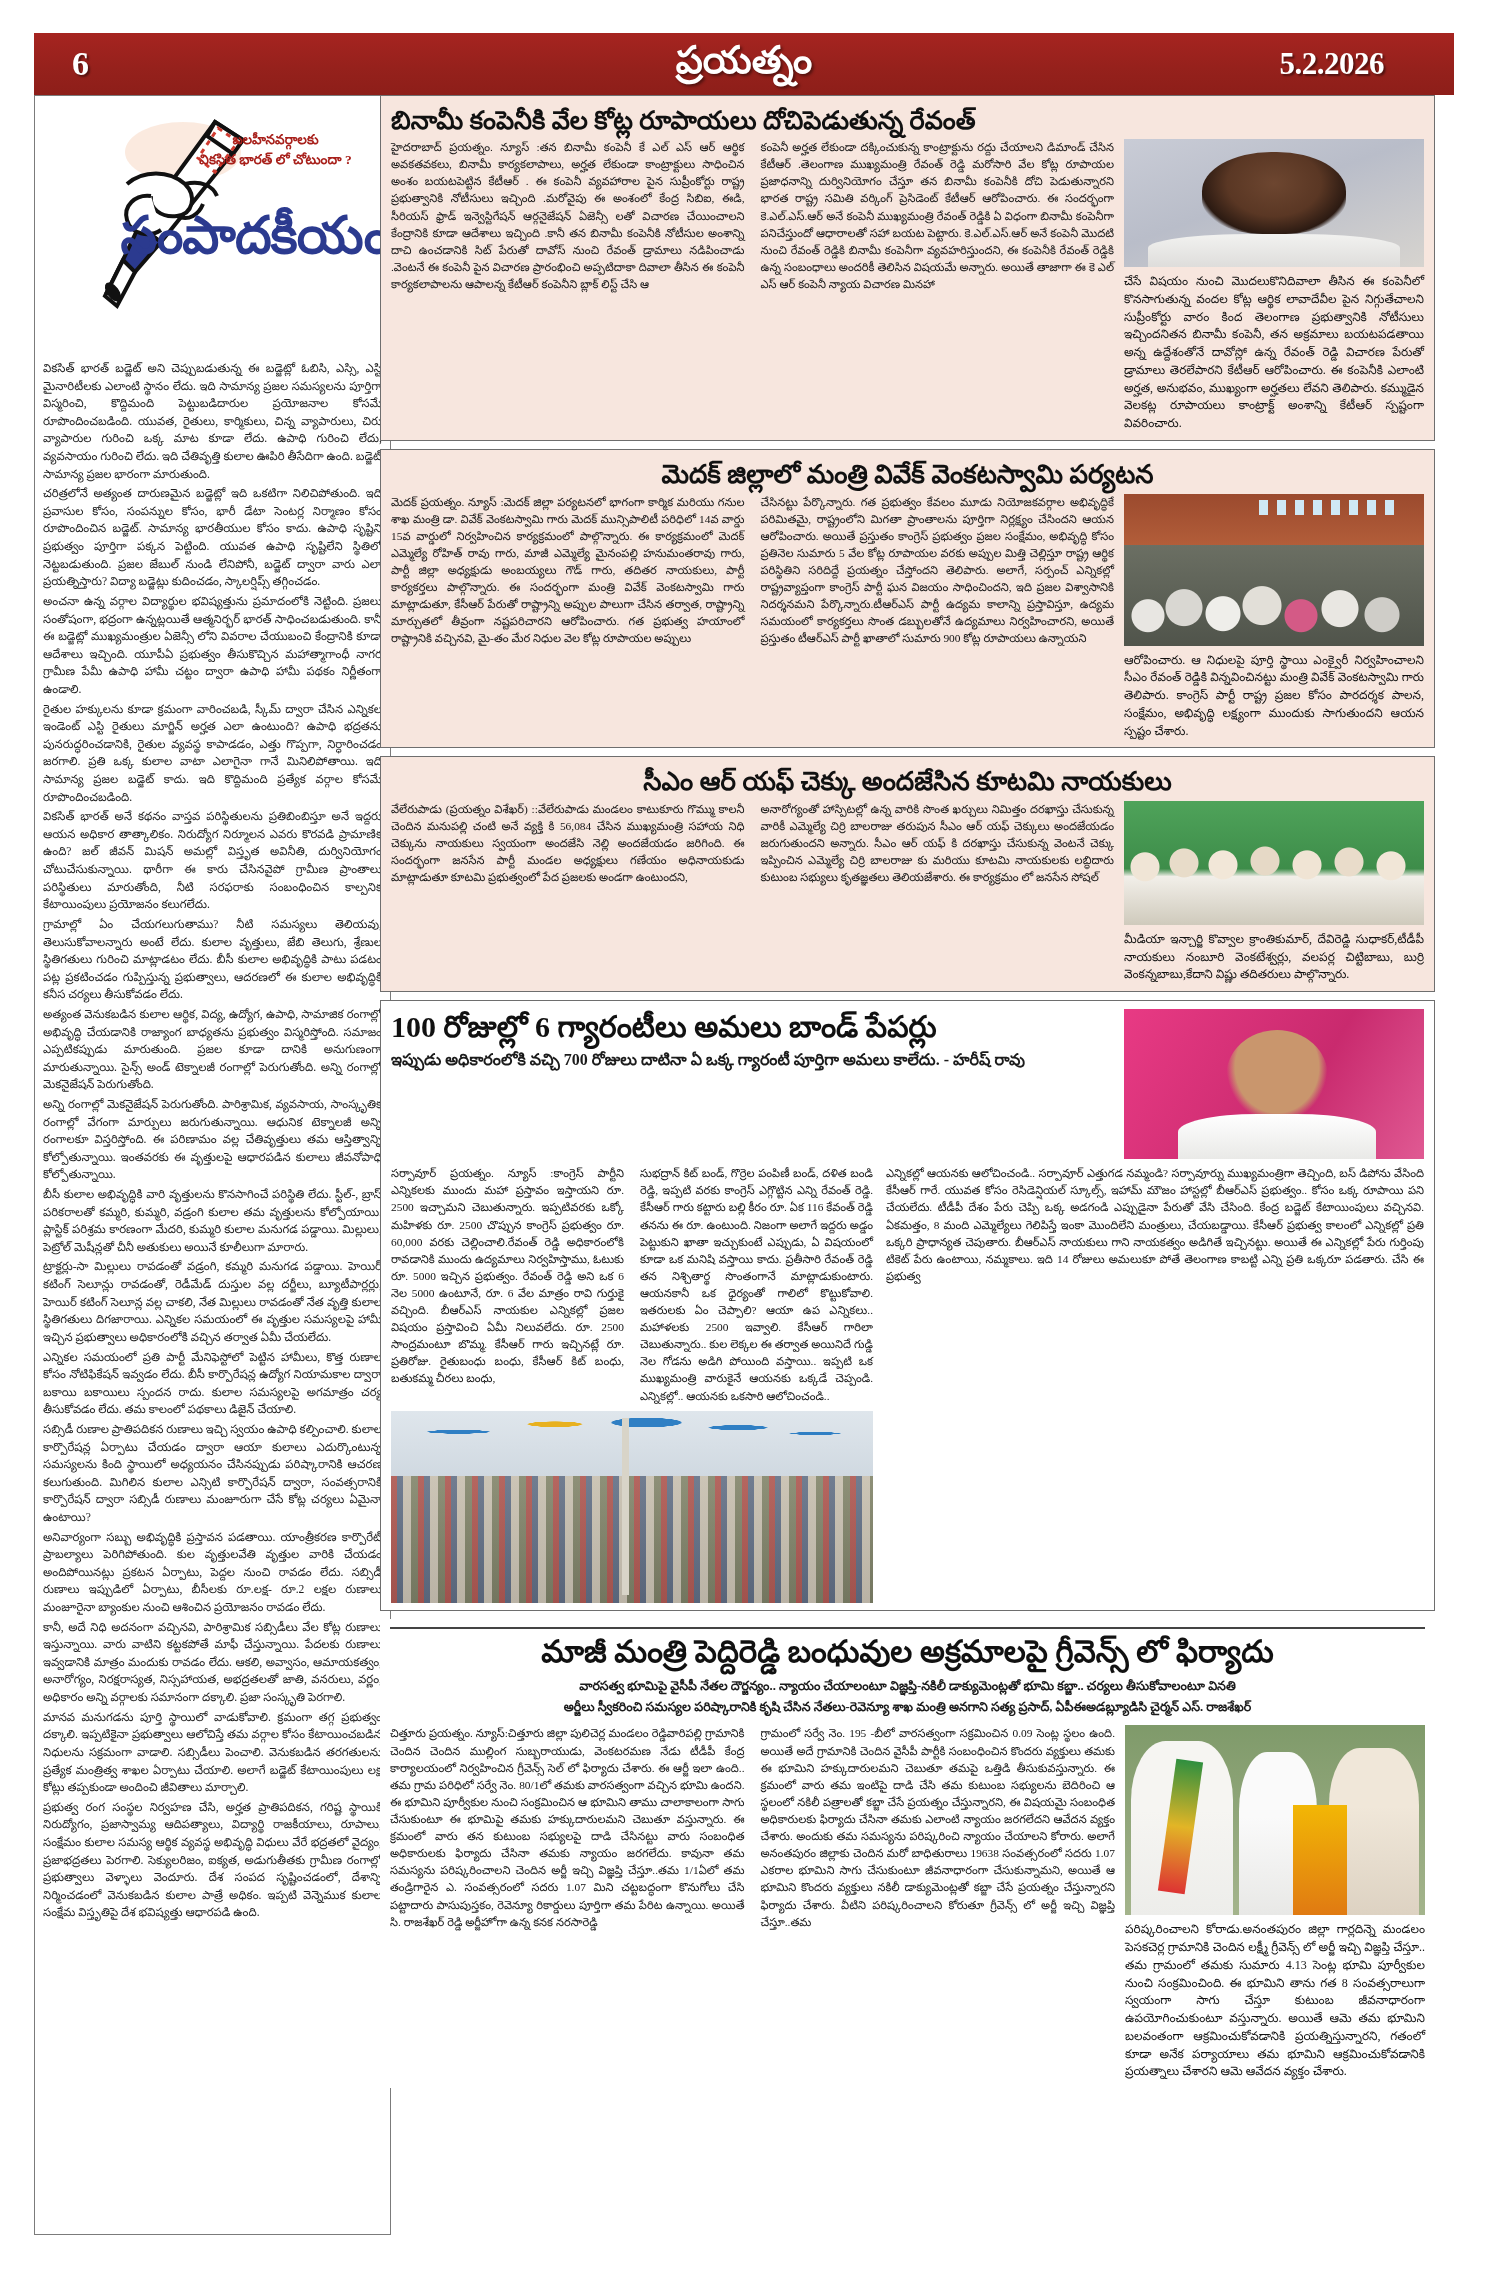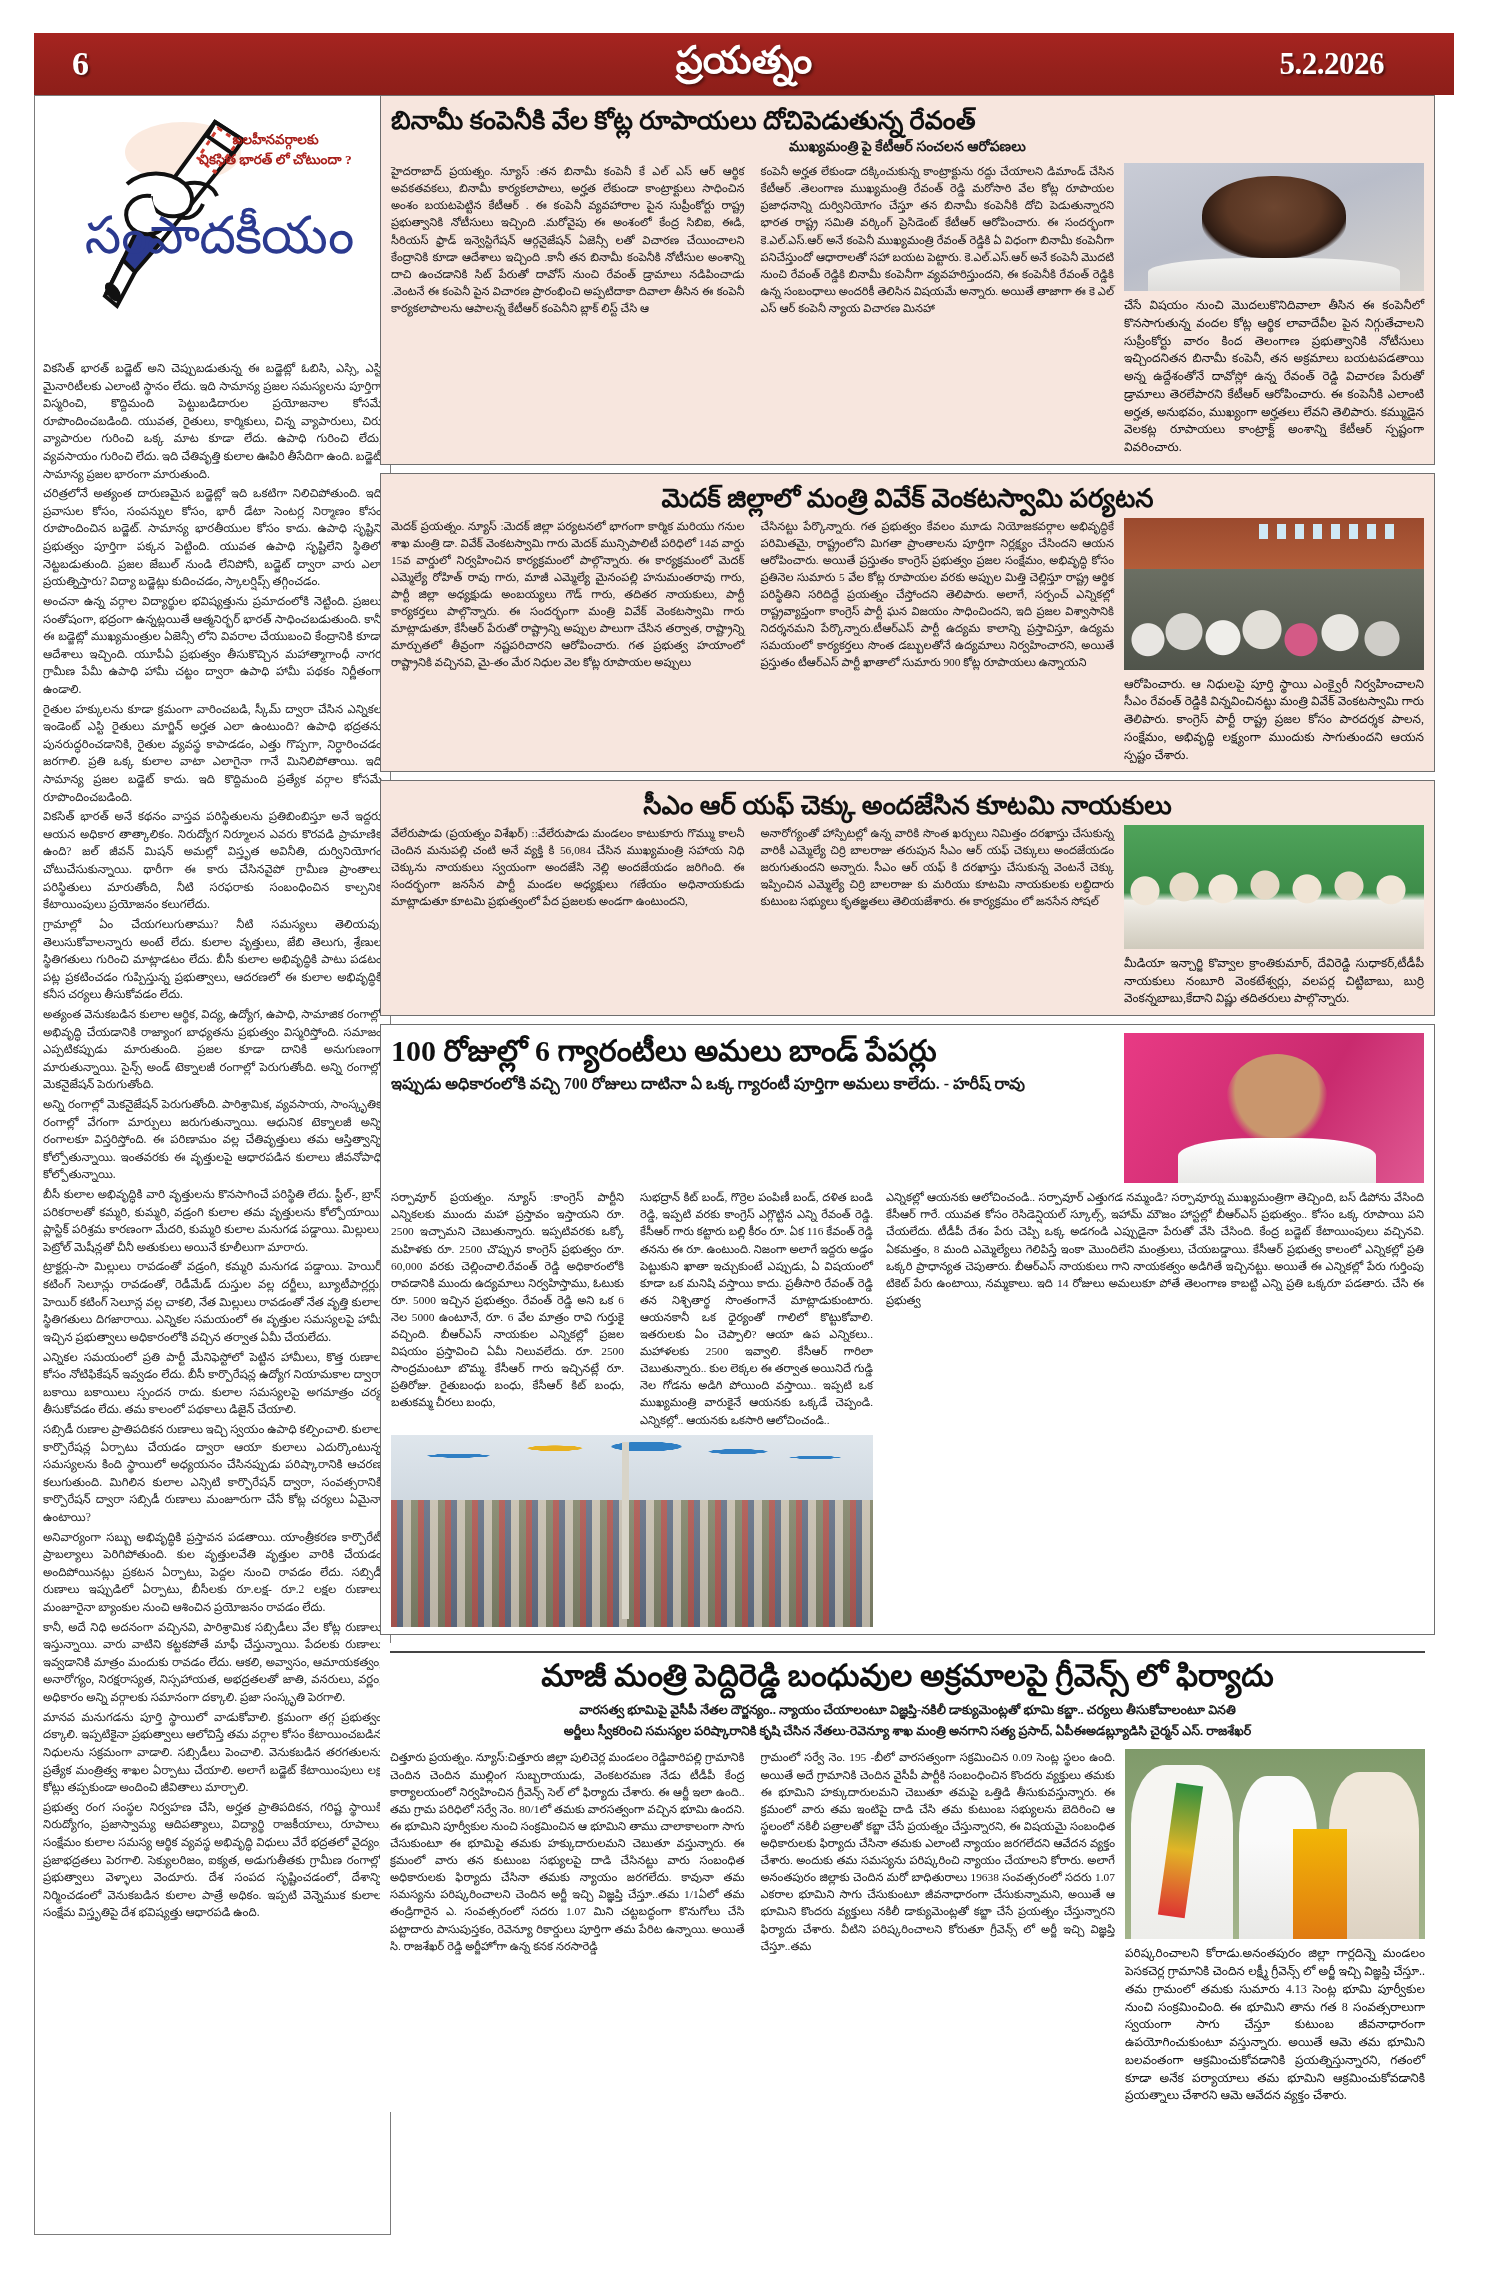--- a/index.html
+++ b/index.html
@@ -44,22 +44,22 @@
     position:absolute; left:0; top:0; width:357px; height:2140px;
     border:1px solid #7b7b7b; background:#fff; padding:6px 8px 6px 8px;
   }
   .edit-head { position:relative; height:258px; }
   .edit-tagline {
     position:absolute; right:4px; top:28px; width:205px; text-align:center;
     color:#a8201b; font-size:13.5px; font-weight:bold; line-height:1.45;
   }
   .edit-logo {
     position:absolute; left:6px; top:108px; width:340px; height:110px;
-    color:#2b3a8f; font-size:52px; font-weight:normal; letter-spacing:-1px;
-    text-align:center; line-height:1;
+    color:#2b3a8f; font-size:52px; font-weight:bold; letter-spacing:-1px;
+    text-align:right; line-height:1;
   }
   .pen-svg { position:absolute; left:22px; top:8px; }
   .edit-body { font-size:11.6px; line-height:1.52; text-align:justify; color:#1a1a1a; }
   .edit-body p { margin:0 0 2px 0; text-indent:0; }
 
   
   .main-area { position:absolute; left:346px; top:0; width:1055px; }
 
   .artbox {
     border:1px solid #6e6e6e; background:#f7e6de; padding:8px 10px 7px 10px;
@@ -224,21 +224,20 @@
       <p>కానీ, అదే నిధి అదనంగా వచ్చినవి, పారిశ్రామిక సబ్సిడీలు వేల కోట్ల రుణాలు ఇస్తున్నాయి. వారు వాటిని కట్టకపోతే మాఫీ చేస్తున్నాయి. పేదలకు రుణాలు ఇవ్వడానికి మాత్రం మందుకు రావడం లేదు. ఆకలి, అవ్వాసం, ఆమాయకత్వం, అనారోగ్యం, నిరక్షరాస్యత, నిస్సహాయత, అభద్రతలతో జాతి, వనరులు, వర్ణం, అధికారం అన్ని వర్గాలకు సమానంగా దక్కాలి. ప్రజా సంస్కృతి పెరగాలి.</p>
       <p>మానవ మనుగడను పూర్తి స్థాయిలో వాడుకోవాలి. క్రమంగా తగ్గ ప్రభుత్వం దక్కాలి. ఇప్పటికైనా ప్రభుత్వాలు ఆలోచిస్తే తమ వర్గాల కోసం కేటాయించబడిన నిధులను సక్రమంగా వాడాలి. సబ్సిడీలు పెంచాలి. వెనుకబడిన తరగతులను ప్రత్యేక మంత్రిత్వ శాఖల ఏర్పాటు చేయాలి. అలాగే బడ్జెట్ కేటాయింపులు లక్ష కోట్లు తప్పకుండా అందించి జీవితాలు మార్చాలి.</p>
       <p>ప్రభుత్వ రంగ సంస్థల నిర్వహణ చేసి, అర్హత ప్రాతిపదికన, గరిష్ట స్థాయికి నిరుద్యోగం, ప్రజాస్వామ్య ఆదిపత్యాలు, విద్యార్థి రాజకీయాలు, రూపాలు, సంక్షేమం కులాల సమస్య ఆర్థిక వ్యవస్థ అభివృద్ధి విధులు వేరే భద్రతలో వైద్యం, ప్రజాభద్రతలు పెరగాలి. సెక్యులరిజం, ఐక్యత, అడుగుతీతకు గ్రామీణ రంగాల్లో ప్రభుత్వాలు వెళ్ళాలు వెందూరు. దేశ సంపద సృష్టించడంలో, దేశాన్ని నిర్మించడంలో వెనుకబడిన కులాల పాత్రే అధికం. ఇప్పటి వెన్నెముక కులాల సంక్షేమ విస్తృతిపై దేశ భవిష్యత్తు ఆధారపడి ఉంది.</p>
     </div>
   </div>
 
   <div class="main-area">
 
     <div class="artbox">
       <div class="hl1">బినామీ కంపెనీకి వేల కోట్ల రూపాయలు దోచిపెడుతున్న రేవంత్</div>
-      <div class="hl-sub">ముఖ్యమంత్రి పై కేటీఆర్ సంచలన ఆరోపణలు</div>
       <div class="a1-wrap">
         <div class="a1-left">
           <div class="cols2 body-txt">
             <p>హైదరాబాద్ ప్రయత్నం. న్యూస్ :తన బినామీ కంపెనీ కే ఎల్ ఎస్ ఆర్ ఆర్థిక అవకతవకలు, బినామీ కార్యకలాపాలు, అర్హత లేకుండా కాంట్రాక్టులు సాధించిన అంశం బయటపెట్టిన కేటీఆర్ . ఈ కంపెనీ వ్యవహారాల పైన సుప్రీంకోర్టు రాష్ట్ర ప్రభుత్వానికి నోటీసులు ఇచ్చింది .మరోవైపు ఈ అంశంలో కేంద్ర సిబిఐ, ఈడి, సీరియస్ ఫ్రాడ్ ఇన్వెస్టిగేషన్ ఆర్గనైజేషన్ ఏజెన్సీ లతో విచారణ చేయించాలని కేంద్రానికి కూడా ఆదేశాలు ఇచ్చింది .కానీ తన బినామీ కంపెనీకి నోటీసుల అంశాన్ని దాచి ఉంచడానికి సిట్ పేరుతో దావోస్ నుంచి రేవంత్ డ్రామాలు నడిపించాడు .వెంటనే ఈ కంపెనీ పైన విచారణ ప్రారంభించి అప్పటిదాకా దివాలా తీసిన ఈ కంపెనీ కార్యకలాపాలను ఆపాలన్న కేటీఆర్ కంపెనీని బ్లాక్ లిస్ట్ చేసి ఆ</p>
             <p>కంపెనీ అర్హత లేకుండా దక్కించుకున్న కాంట్రాక్టును రద్దు చేయాలని డిమాండ్ చేసిన కేటీఆర్ .తెలంగాణ ముఖ్యమంత్రి రేవంత్ రెడ్డి మరోసారి వేల కోట్ల రూపాయల ప్రజాధనాన్ని దుర్వినియోగం చేస్తూ తన బినామీ కంపెనీకి దోచి పెడుతున్నారని భారత రాష్ట్ర సమితి వర్కింగ్ ప్రెసిడెంట్ కేటీఆర్ ఆరోపించారు. ఈ సందర్భంగా కె.ఎల్.ఎస్.ఆర్ అనే కంపెనీ ముఖ్యమంత్రి రేవంత్ రెడ్డికి ఏ విధంగా బినామీ కంపెనీగా పనిచేస్తుందో ఆధారాలతో సహా బయట పెట్టారు. కె.ఎల్.ఎస్.ఆర్ అనే కంపెనీ మొదటి నుంచి రేవంత్ రెడ్డికి బినామీ కంపెనీగా వ్యవహరిస్తుందని, ఈ కంపెనీకి రేవంత్ రెడ్డికి ఉన్న సంబంధాలు అందరికీ తెలిసిన విషయమే అన్నారు. అయితే తాజాగా ఈ కె ఎల్ ఎస్ ఆర్ కంపెనీ న్యాయ విచారణ మినహా</p>
           </div>
         </div>
         <div class="a1-right">
           <div class="photo" style="width:300px;height:128px;margin-bottom:6px;">
             <div class="ph-portrait"></div>

